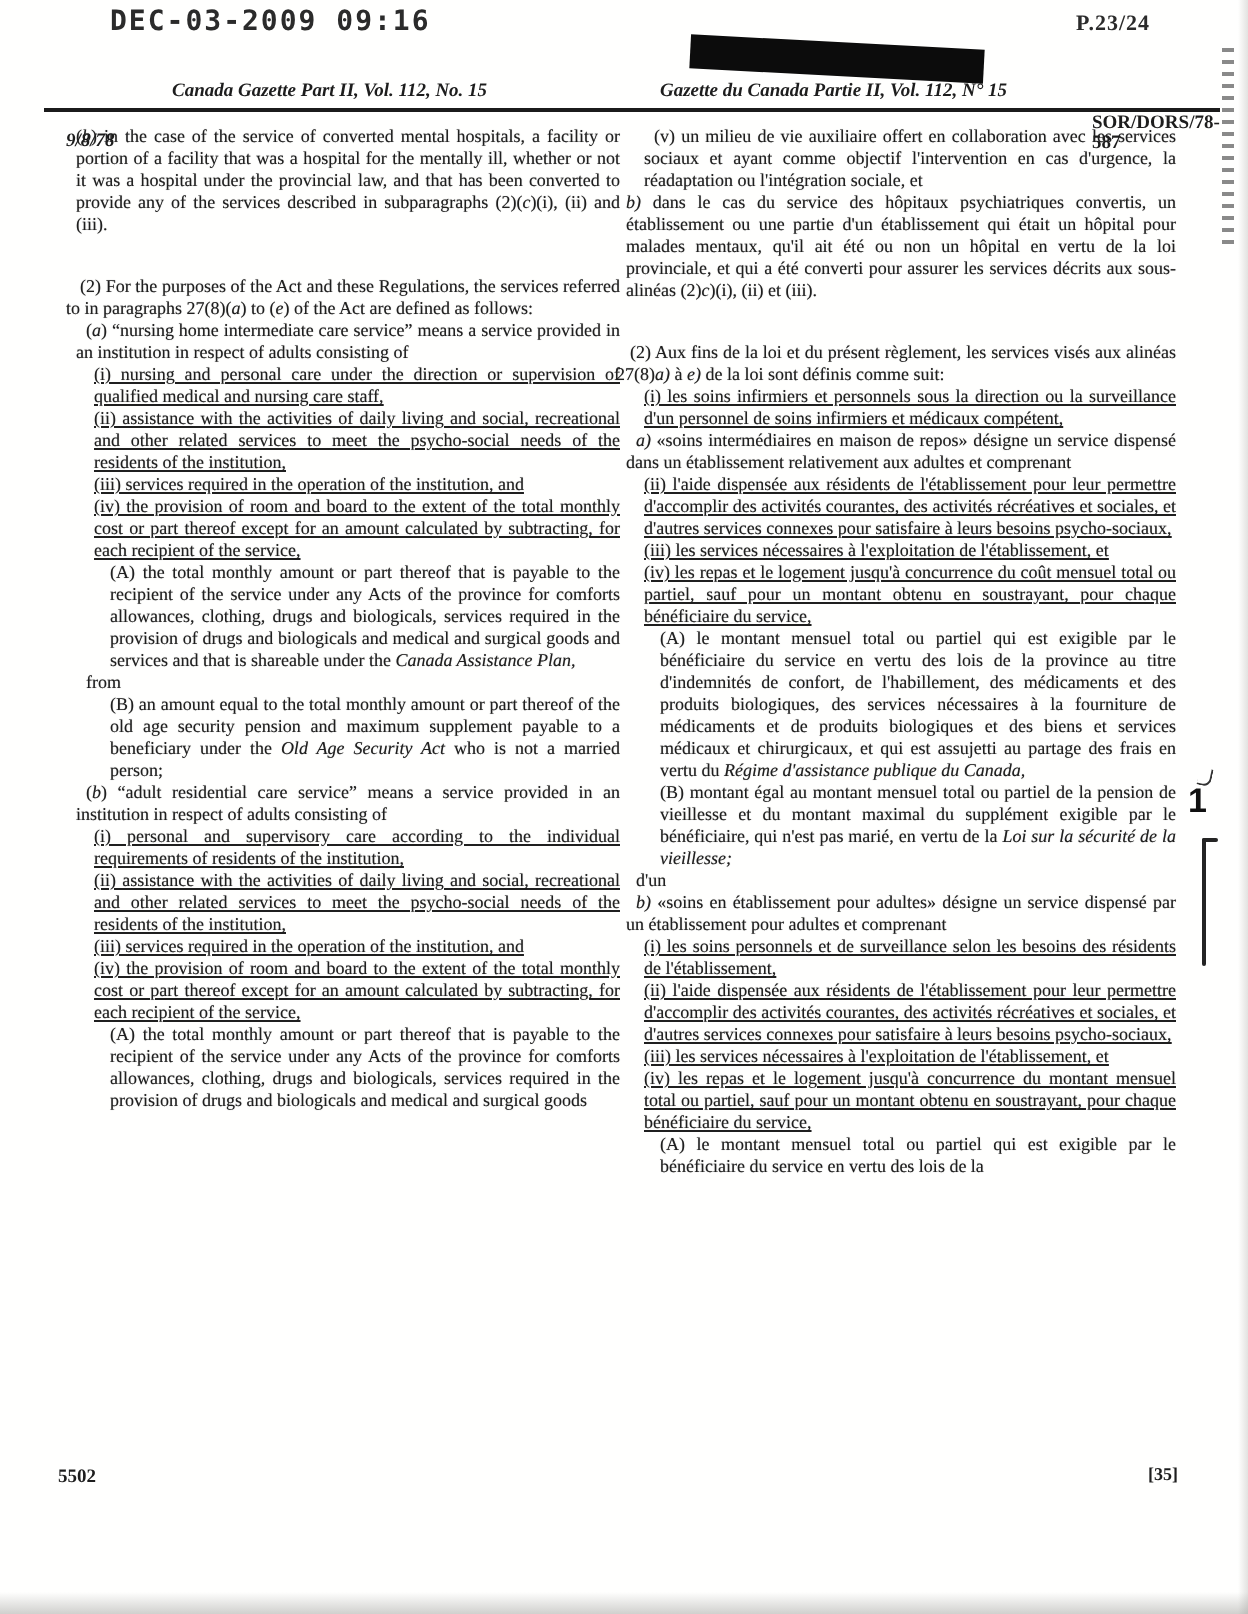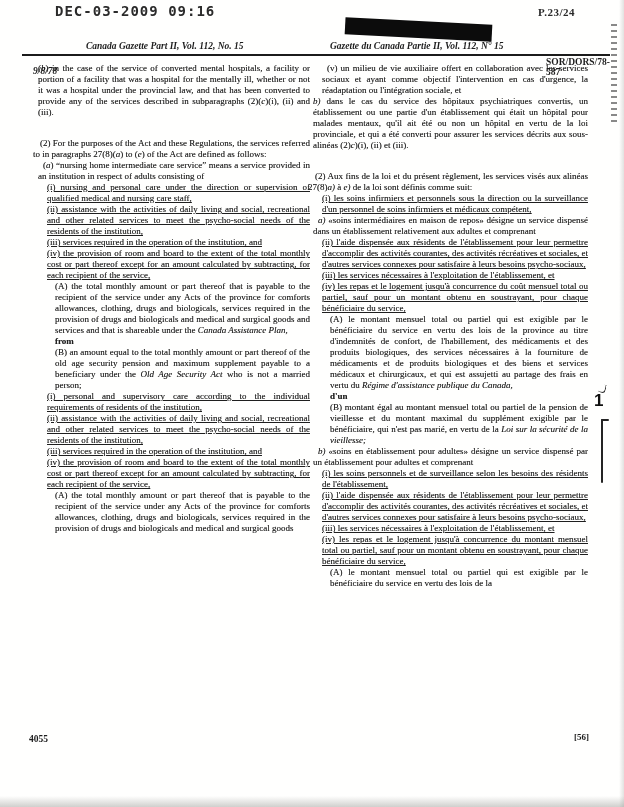--- a/index.html
+++ b/index.html
@@ -45,21 +45,21 @@
   .col-left  { left:33px;  width:277px; }
   .col-right { left:308px; width:280px; }
   .para { margin:0; }
   .para .it { font-style:italic; }
   .cls-v   { margin-left:14px; text-indent:5px; }
   .cls-b0  { margin-left:5px; }
   .cls-sec { margin-top:20px; text-indent:7px; }
   .cls-l1  { margin-left:5px; text-indent:5px; }
   .cls-l2  { margin-left:14px;text-decoration:underline; }
   .cls-l3  { margin-left:22px; }
-  .cls-from{ margin-left:22px;font-weight:bold; }
+  .cls-from{ margin-left:10px; }
   
   .pen-squiggle {
     position:absolute; left:599px; top:384px; width:6px; height:8px;
     border-right:1.6px solid #333; border-bottom:1.6px solid #333;
     border-radius:0 0 4px 0; transform:rotate(12deg);
   }
   .margin-num {
     position:absolute; left:594px; top:391px;
     font-family:"Liberation Sans",sans-serif; font-weight:700; font-size:17px; color:#101010;
   }
@@ -102,51 +102,52 @@
       <div class="para cls-b0"><span>(</span><span class="it">b</span><span>) in the case of the service of converted mental hospitals, a facility or portion of a facility that was a hospital for the mentally ill, whether or not it was a hospital under the provincial law, and that has been converted to provide any of the services described in subparagraphs (2)(</span><span class="it">c</span><span>)(i), (ii) and (iii).</span></div>
       <div class="para cls-sec"><span>(2) For the purposes of the Act and these Regulations, the services referred to in paragraphs 27(8)(</span><span class="it">a</span><span>) to (</span><span class="it">e</span><span>) of the Act are defined as follows:</span></div>
       <div class="para cls-l1"><span>(</span><span class="it">a</span><span>) “nursing home intermediate care service” means a service provided in an institution in respect of adults consisting of</span></div>
       <div class="para cls-l2"><span>(i) nursing and personal care under the direction or supervision of qualified medical and nursing care staff,</span></div>
       <div class="para cls-l2"><span>(ii) assistance with the activities of daily living and social, recreational and other related services to meet the psycho-social needs of the residents of the institution,</span></div>
       <div class="para cls-l2"><span>(iii) services required in the operation of the institution, and</span></div>
       <div class="para cls-l2"><span>(iv) the provision of room and board to the extent of the total monthly cost or part thereof except for an amount calculated by subtracting, for each recipient of the service,</span></div>
       <div class="para cls-l3"><span>(A) the total monthly amount or part thereof that is payable to the recipient of the service under any Acts of the province for comforts allowances, clothing, drugs and biologicals, services required in the provision of drugs and biologicals and medical and surgical goods and services and that is shareable under the </span><span class="it">Canada Assistance Plan,</span></div>
       <div class="para cls-from"><span>from</span></div>
       <div class="para cls-l3"><span>(B) an amount equal to the total monthly amount or part thereof of the old age security pension and maximum supplement payable to a beneficiary under the </span><span class="it">Old Age Security Act</span><span> who is not a married person;</span></div>
+      <div class="para cls-l1"><span>(</span><span class="it">b</span><span>) “adult residential care service” means a service provided in an institution in respect of adults consisting of</span></div>
       <div class="para cls-l2"><span>(i) personal and supervisory care according to the individual requirements of residents of the institution,</span></div>
       <div class="para cls-l2"><span>(ii) assistance with the activities of daily living and social, recreational and other related services to meet the psycho-social needs of the residents of the institution,</span></div>
       <div class="para cls-l2"><span>(iii) services required in the operation of the institution, and</span></div>
       <div class="para cls-l2"><span>(iv) the provision of room and board to the extent of the total monthly cost or part thereof except for an amount calculated by subtracting, for each recipient of the service,</span></div>
       <div class="para cls-l3"><span>(A) the total monthly amount or part thereof that is payable to the recipient of the service under any Acts of the province for comforts allowances, clothing, drugs and biologicals, services required in the provision of drugs and biologicals and medical and surgical goods</span></div>
     </div>
   <div class="col col-right" id="col-right">
       <div class="para cls-v"><span>(v) un milieu de vie auxiliaire offert en collaboration avec les services sociaux et ayant comme objectif l'intervention en cas d'urgence, la réadaptation ou l'intégration sociale, et</span></div>
       <div class="para cls-b0"><span class="it">b)</span><span> dans le cas du service des hôpitaux psychiatriques convertis, un établissement ou une partie d'un établissement qui était un hôpital pour malades mentaux, qu'il ait été ou non un hôpital en vertu de la loi provinciale, et qui a été converti pour assurer les services décrits aux sous-alinéas (2)</span><span class="it">c</span><span>)(i), (ii) et (iii).</span></div>
       <div class="para cls-sec"><span>(2) Aux fins de la loi et du présent règlement, les services visés aux alinéas 27(8)</span><span class="it">a)</span><span> à </span><span class="it">e)</span><span> de la loi sont définis comme suit:</span></div>
       <div class="para cls-l2"><span>(i) les soins infirmiers et personnels sous la direction ou la surveillance d'un personnel de soins infirmiers et médicaux compétent,</span></div>
       <div class="para cls-l1"><span class="it">a)</span><span> «soins intermédiaires en maison de repos» désigne un service dispensé dans un établissement relativement aux adultes et comprenant</span></div>
       <div class="para cls-l2"><span>(ii) l'aide dispensée aux résidents de l'établissement pour leur permettre d'accomplir des activités courantes, des activités récréatives et sociales, et d'autres services connexes pour satisfaire à leurs besoins psycho-sociaux,</span></div>
       <div class="para cls-l2"><span>(iii) les services nécessaires à l'exploitation de l'établissement, et</span></div>
       <div class="para cls-l2"><span>(iv) les repas et le logement jusqu'à concurrence du coût mensuel total ou partiel, sauf pour un montant obtenu en soustrayant, pour chaque bénéficiaire du service,</span></div>
       <div class="para cls-l3"><span>(A) le montant mensuel total ou partiel qui est exigible par le bénéficiaire du service en vertu des lois de la province au titre d'indemnités de confort, de l'habillement, des médicaments et des produits biologiques, des services nécessaires à la fourniture de médicaments et de produits biologiques et des biens et services médicaux et chirurgicaux, et qui est assujetti au partage des frais en vertu du </span><span class="it">Régime d'assistance publique du Canada,</span></div>
+      <div class="para cls-l3"><span>(B) montant égal au montant mensuel total ou partiel de la pension de vieillesse et du montant maximal du supplément exigible par le bénéficiaire, qui n'est pas marié, en vertu de la </span><span class="it">Loi sur la sécurité de la vieillesse;</span></div>
       <div class="para cls-from"><span>d'un</span></div>
-      <div class="para cls-l3"><span>(B) montant égal au montant mensuel total ou partiel de la pension de vieillesse et du montant maximal du supplément exigible par le bénéficiaire, qui n'est pas marié, en vertu de la </span><span class="it">Loi sur la sécurité de la vieillesse;</span></div>
       <div class="para cls-l1"><span class="it">b)</span><span> «soins en établissement pour adultes» désigne un service dispensé par un établissement pour adultes et comprenant</span></div>
       <div class="para cls-l2"><span>(i) les soins personnels et de surveillance selon les besoins des résidents de l'établissement,</span></div>
       <div class="para cls-l2"><span>(ii) l'aide dispensée aux résidents de l'établissement pour leur permettre d'accomplir des activités courantes, des activités récréatives et sociales, et d'autres services connexes pour satisfaire à leurs besoins psycho-sociaux,</span></div>
       <div class="para cls-l2"><span>(iii) les services nécessaires à l'exploitation de l'établissement, et</span></div>
       <div class="para cls-l2"><span>(iv) les repas et le logement jusqu'à concurrence du montant mensuel total ou partiel, sauf pour un montant obtenu en soustrayant, pour chaque bénéficiaire du service,</span></div>
       <div class="para cls-l3"><span>(A) le montant mensuel total ou partiel qui est exigible par le bénéficiaire du service en vertu des lois de la</span></div>
     </div>
 
   <div class="pen-squiggle"></div>
   <div class="margin-num">1</div>
   <div class="margin-bracket">
     <div class="arm"></div>
     <div class="stem"></div>
   </div>
 
-  <div class="pg-left">4055</div>
-  <div class="pg-right">[56]</div>
+  <div class="pg-left">5502</div>
+  <div class="pg-right">[35]</div>
 
   <div class="bottom-shadow"></div>
   <div class="right-shadow"></div>
 </div>
 
 </body></html>

